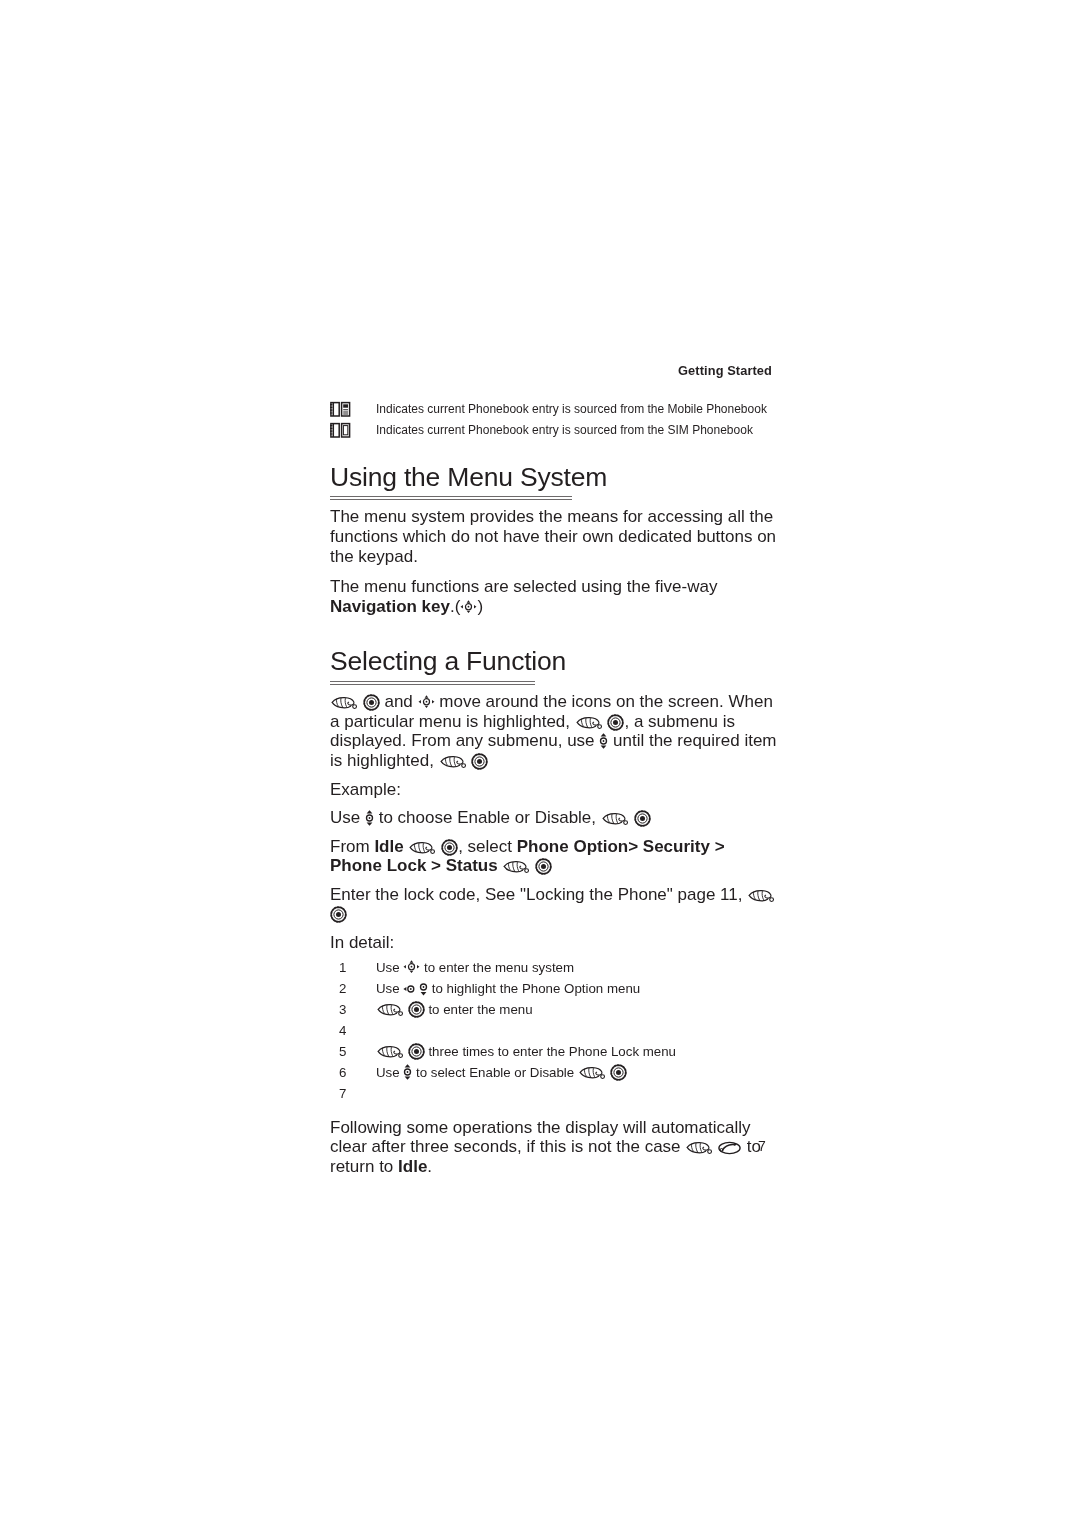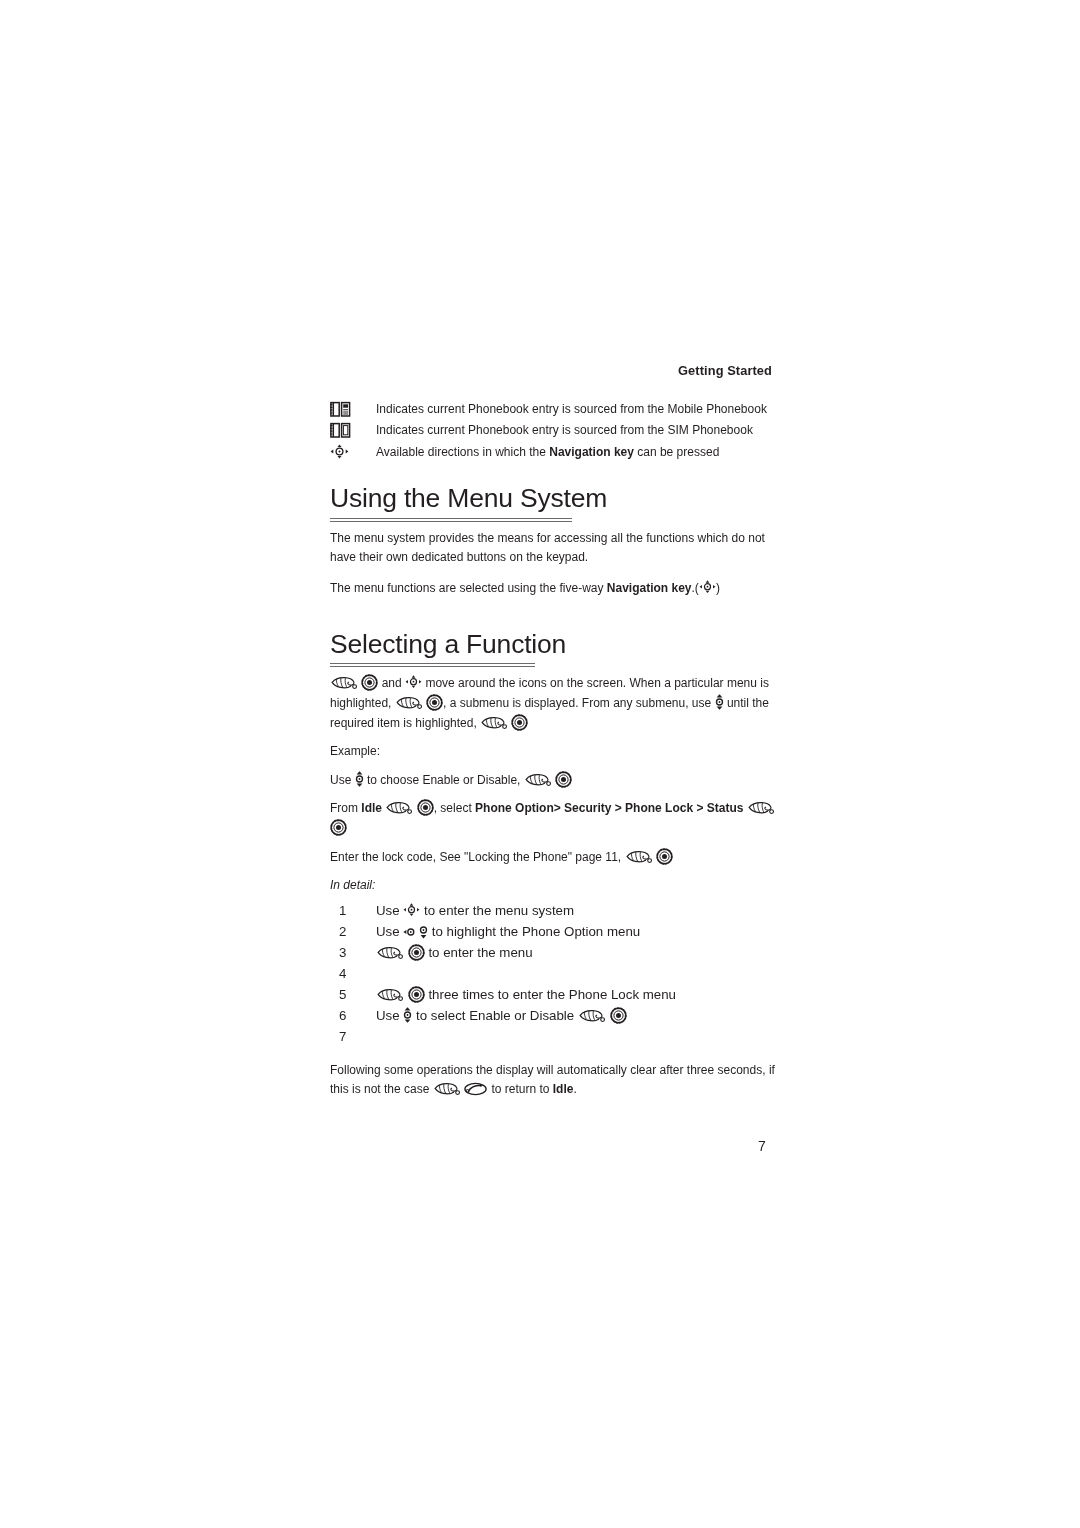--- a/index.html
+++ b/index.html
@@ -71,27 +71,27 @@
     border-top: 1.1px solid #6d6a6b;
     border-bottom: 1.1px solid #6d6a6b;
     height: 2px;
     margin: 1px 0 7px 0;
   }
   .rule.w1 { width: 242px; }
   .rule.w2 { width: 205px; }
 
   
   p.body {
-    font-size: 12px;
+    font-size: 17px;
     line-height: 19.6px;
     margin: 4px 0 11px 0;
     color: #231f20;
   }
   p.tight { margin-bottom: 9px; }
-  p.nogap { margin-bottom: 4px; font-style: italic; }
+  p.nogap { margin-bottom: 4px; }
   b, strong { font-weight: bold; }
 
   
   .steps { margin: 3px 0 14px 0; }
   .step {
     display: flex;
     align-items: flex-start;
     font-size: 13.3px;
     line-height: 21px;
   }
@@ -226,30 +226,20 @@
     <div class="gloss-icon">
       <span class="ico ico-pbs">
         <svg viewBox="0 0 21 17">
             <use href="#g-pbs"></use>
           </svg>
       </span>
     </div>
     <div class="gloss-text">Indicates current Phonebook entry is sourced from the SIM Phonebook</div>
   </div>
 
-  <div class="gloss-row">
-    <div class="gloss-icon">
-      <span class="ico ico-nav-lg">
-        <svg viewBox="0 0 19 15">
-            <use href="#g-nav"></use>
-          </svg>
-      </span>
-    </div>
-    <div class="gloss-text"><span>Available directions in which the </span><b>Navigation key</b><span> can be pressed</span></div>
-  </div>
 
   <div class="rule-wrap">
     <h2 class="sec">Using the Menu System</h2>
     <div class="rule w1"></div>
   </div>
 
   <p class="body">The menu system provides the means for accessing all the functions which do not have their own dedicated buttons on the keypad.</p>
 
   <p class="body"><span>The menu functions are selected using the five-way </span><b>Navigation key</b><span>.(</span><span class="ico ico-nav"><svg viewBox="0 0 19 15">
           <use href="#g-nav"></use>

